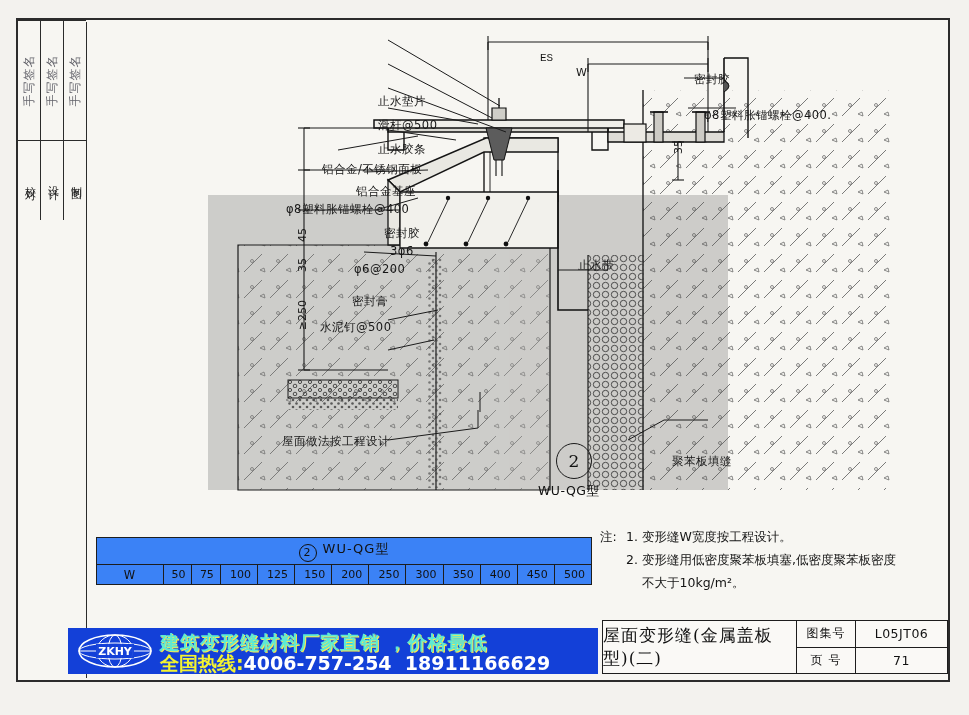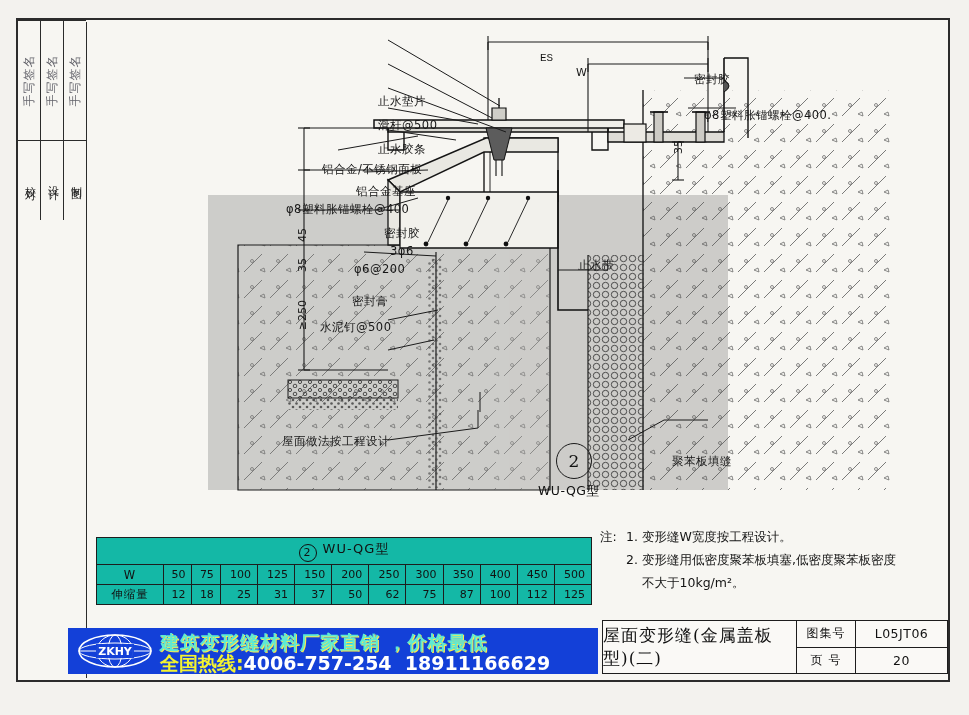--- a/index.html
+++ b/index.html
@@ -150,21 +150,21 @@
   .notes .n-ind { padding-left: 42px; }
   
   .tbl-wrap {
     position: absolute;
     left: 96px; top: 537px;
     width: 496px;
   }
   table.spec {
     border-collapse: collapse;
     width: 100%;
-    background: #14b8a6;
+    background: #3b82f6;
   }
   table.spec th, table.spec td {
     border: 1px solid #1d1d1d;
     font-size: 11px;
     color: #121212;
     text-align: center;
     height: 19px;
     padding: 0 2px;
     font-family: "DejaVu Sans", "Liberation Sans", sans-serif;
   }
@@ -523,49 +523,34 @@
         <td class="val">125</td>
         <td class="val">150</td>
         <td class="val">200</td>
         <td class="val">250</td>
         <td class="val">300</td>
         <td class="val">350</td>
         <td class="val">400</td>
         <td class="val">450</td>
         <td class="val">500</td>
       </tr>
-      <tr>
-        <td class="rowhead">伸缩量</td>
-        <td class="val">12</td>
-        <td class="val">18</td>
-        <td class="val">25</td>
-        <td class="val">31</td>
-        <td class="val">37</td>
-        <td class="val">50</td>
-        <td class="val">62</td>
-        <td class="val">75</td>
-        <td class="val">87</td>
-        <td class="val">100</td>
-        <td class="val">112</td>
-        <td class="val">125</td>
-      </tr>
     </tbody>
       </table>
   </div>
 
   <div class="titleblock">
     <div class="tb-name">屋面变形缝(金属盖板型)(二)</div>
     <div class="tb-right">
       <div class="tb-row">
         <div class="tb-key">图集号</div>
         <div class="tb-val">L05JT06</div>
       </div>
       <div class="tb-row">
         <div class="tb-key">页  号</div>
-        <div class="tb-val">20</div>
+        <div class="tb-val">71</div>
       </div>
     </div>
   </div>
 
   <div class="banner">
     <svg class="banner-logo" viewBox="0 0 78 36">
       <ellipse cx="39" cy="18" rx="36" ry="16" fill="none" stroke="#ffffff" stroke-width="1.6"></ellipse>
       <ellipse cx="39" cy="18" rx="36" ry="8" fill="none" stroke="#ffffff" stroke-width="1"></ellipse>
       <ellipse cx="39" cy="18" rx="18" ry="16" fill="none" stroke="#ffffff" stroke-width="1"></ellipse>
       <ellipse cx="39" cy="18" rx="7" ry="16" fill="none" stroke="#ffffff" stroke-width="1"></ellipse>

